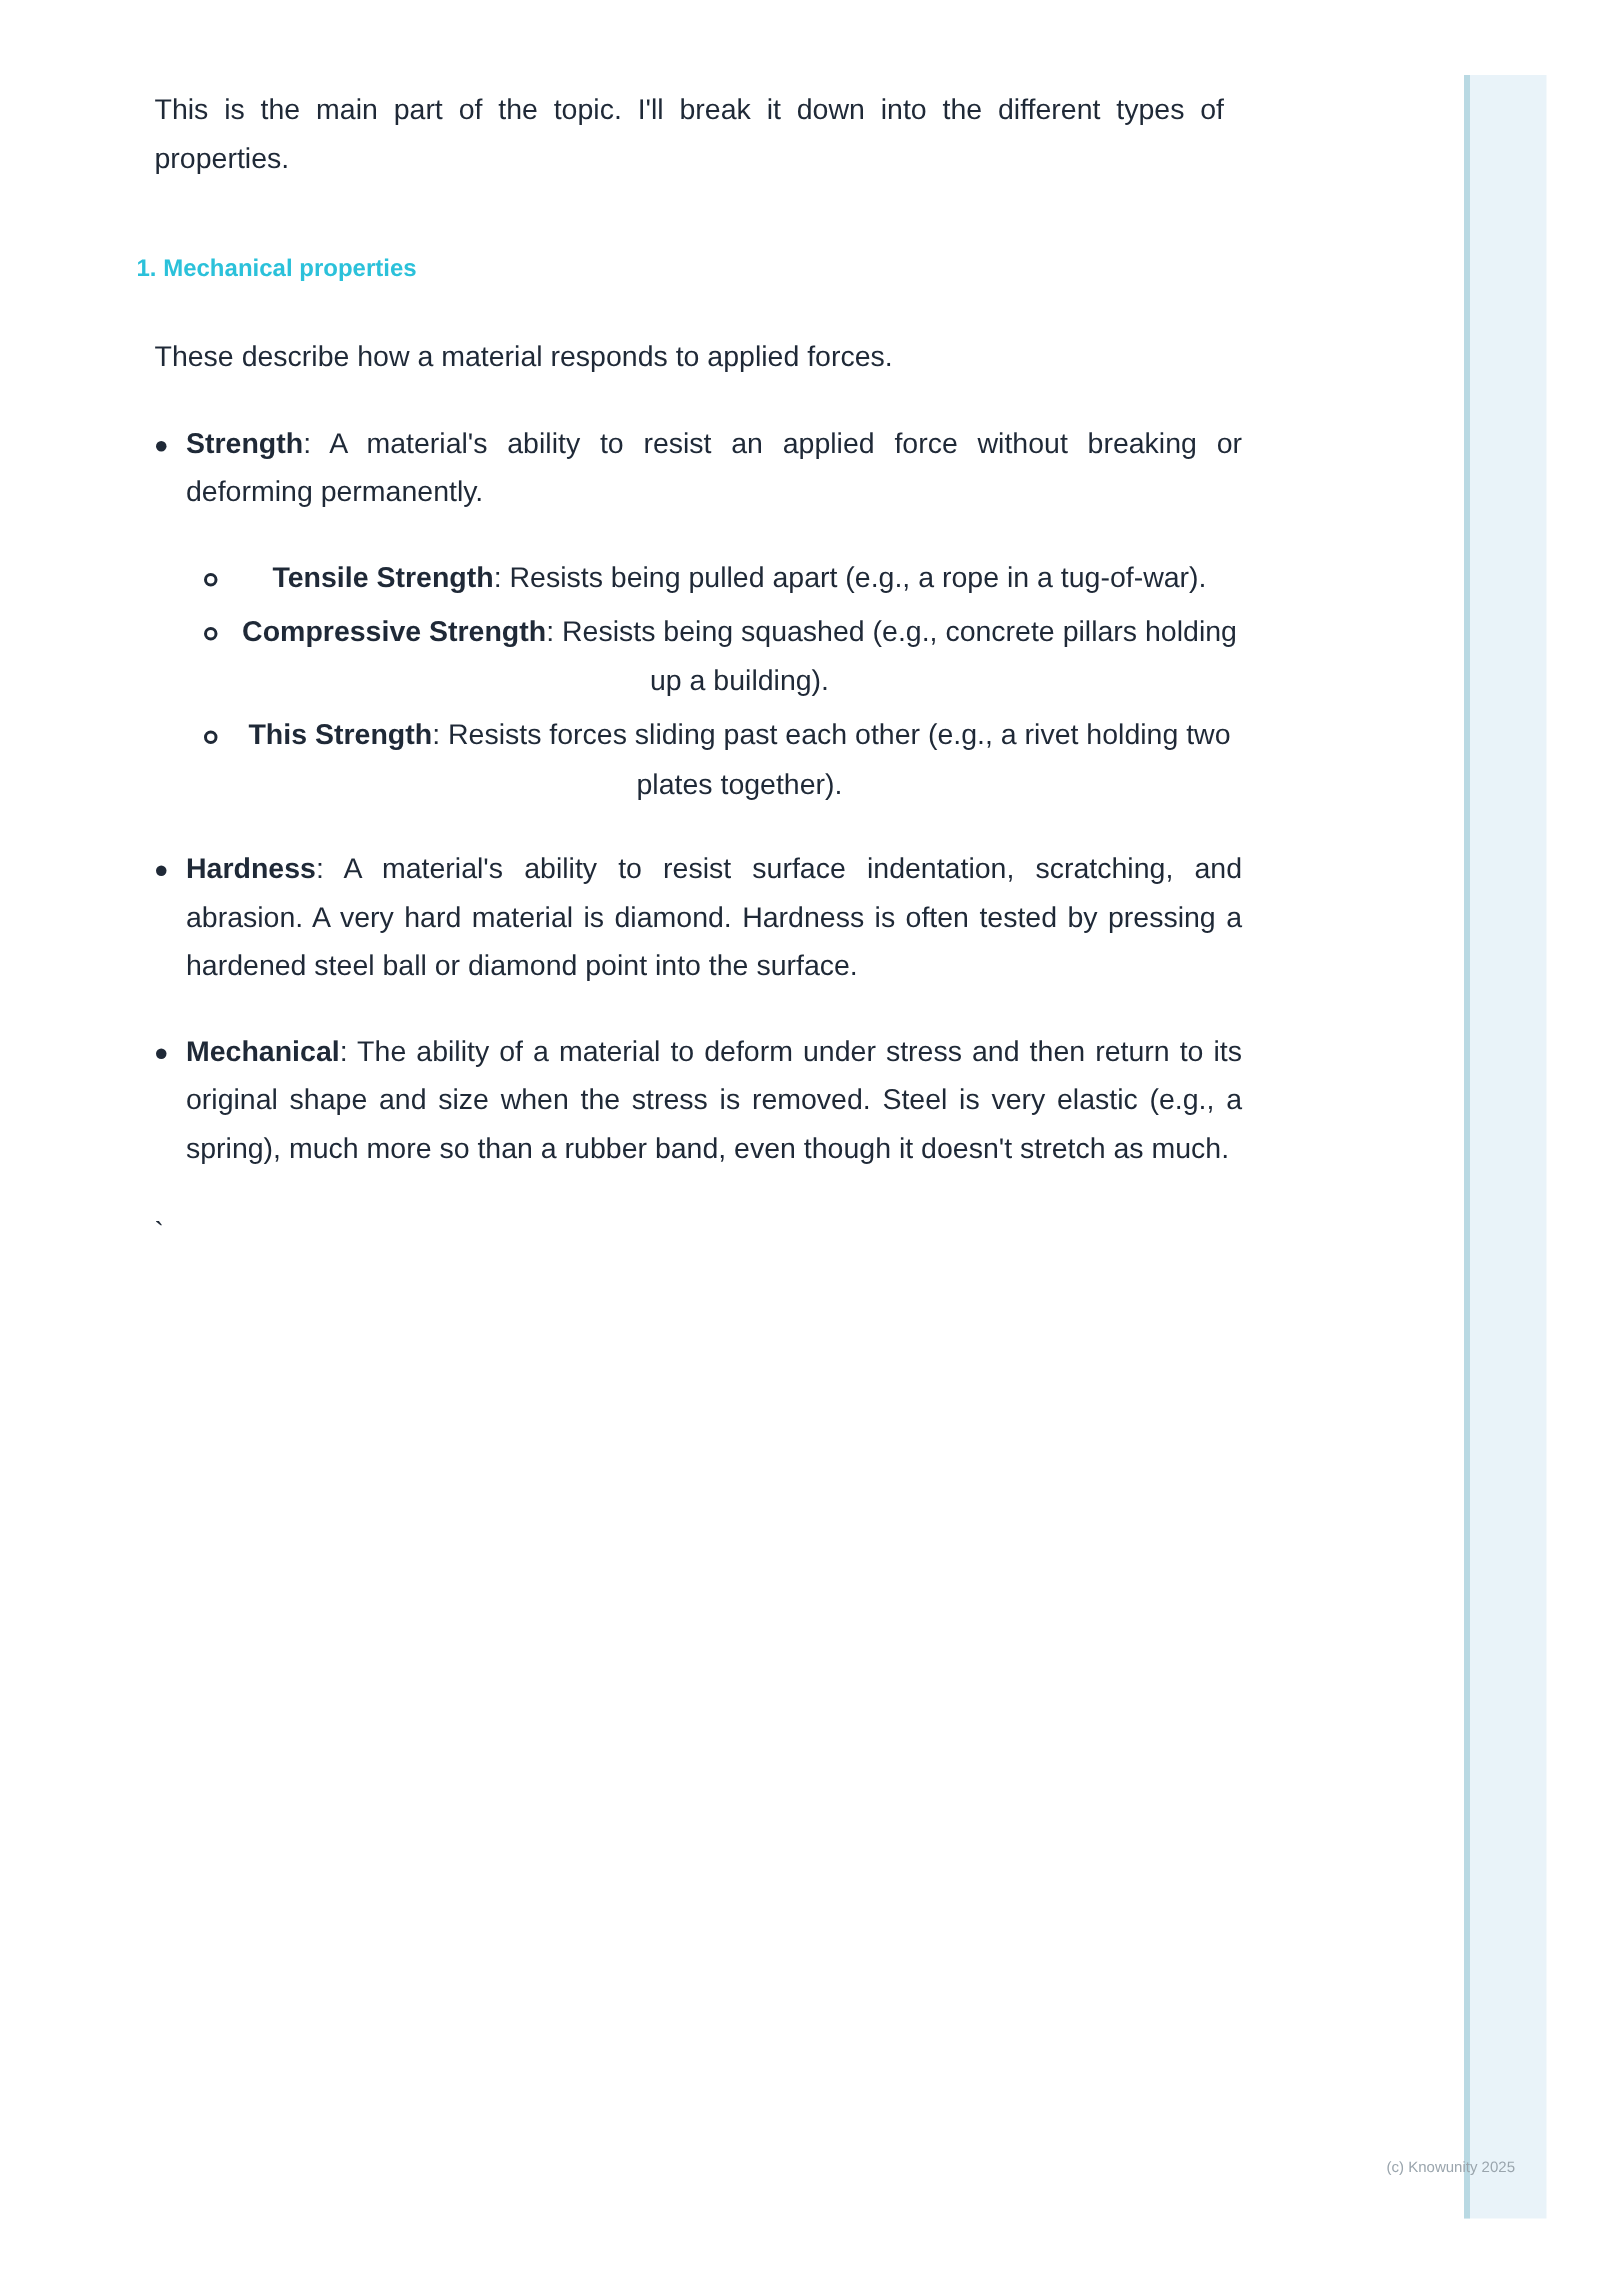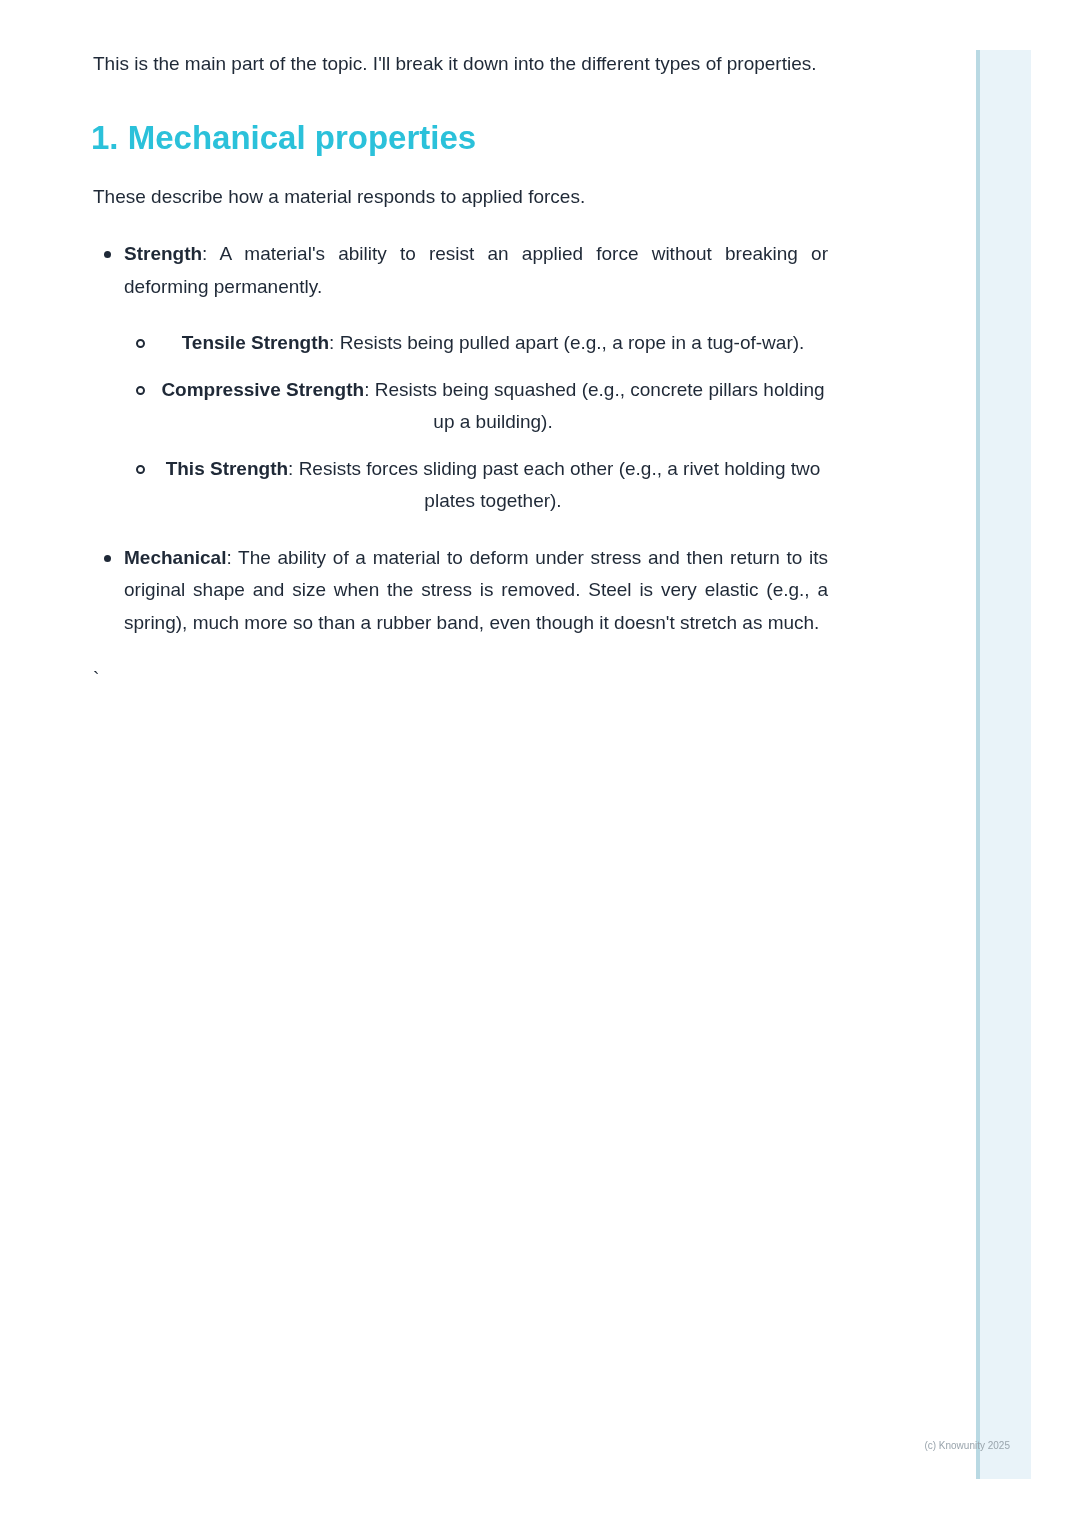--- a/index.html
+++ b/index.html
@@ -24,24 +24,24 @@
   }
   .content {
     position: absolute;
     left: 91px;
     top: 46px;
     width: 737px;
     font-size: 19px;
     line-height: 32.5px;
     z-index: 2;
   }
-  .para { margin: 2px; text-align: justify; }
+  .para { margin: 12px; text-align: justify; }
   .section-heading {
     margin: 42px 0 0 0;
-    font-size: 33px;
+    font-size: 16px;
     line-height: 30px;
     font-weight: 700;
     color: #2bc1da;
   }
   .lead { margin-top: 28px; }
   ul { list-style: none; margin: 0; padding: 0; }
   ul.main-list { margin-top: 25px; }
   ul.main-list > li {
     position: relative;
     padding-left: 33px;
@@ -68,21 +68,21 @@
     content: "";
     position: absolute;
     left: 12px;
     top: 12px;
     width: 5px;
     height: 5px;
     border-radius: 50%;
     border: 2px solid #1f2937;
     background: transparent;
   }
-  ul.sub-list > li + li { margin-top: 14px; }
+  ul.sub-list > li + li { margin-top: 4px; }
   b.term { font-weight: 700; }
   .stray { margin-top: 24px; text-align: left; }
   .footer-note {
     position: absolute;
     top: 1437px;
     right: 70px;
     font-size: 10px;
     line-height: 18px;
     color: #9aa5ad;
     z-index: 3;
@@ -112,20 +112,23 @@
         </li>
         <li>
           <b class="term">Compressive Strength</b><span>: Resists being squashed (e.g., concrete pillars holding up a building).</span>
         </li>
         <li>
           <b class="term">This Strength</b><span>: Resists forces sliding past each other (e.g., a rivet holding two plates together).</span>
         </li>
       </ul>
     </li>
 
+    <li>
+      <b class="term">Hardness</b><span>: A material's ability to resist surface indentation, scratching, and abrasion. A very hard material is diamond. Hardness is often tested by pressing a hardened steel ball or diamond point into the surface.</span>
+    </li>
 
     <li>
       <b class="term">Mechanical</b><span>: The ability of a material to deform under stress and then return to its original shape and size when the stress is removed. Steel is very elastic (e.g., a spring), much more so than a rubber band, even though it doesn't stretch as much.</span>
     </li>
 
 
   </ul>
 
   <p class="para stray">`</p>
 

